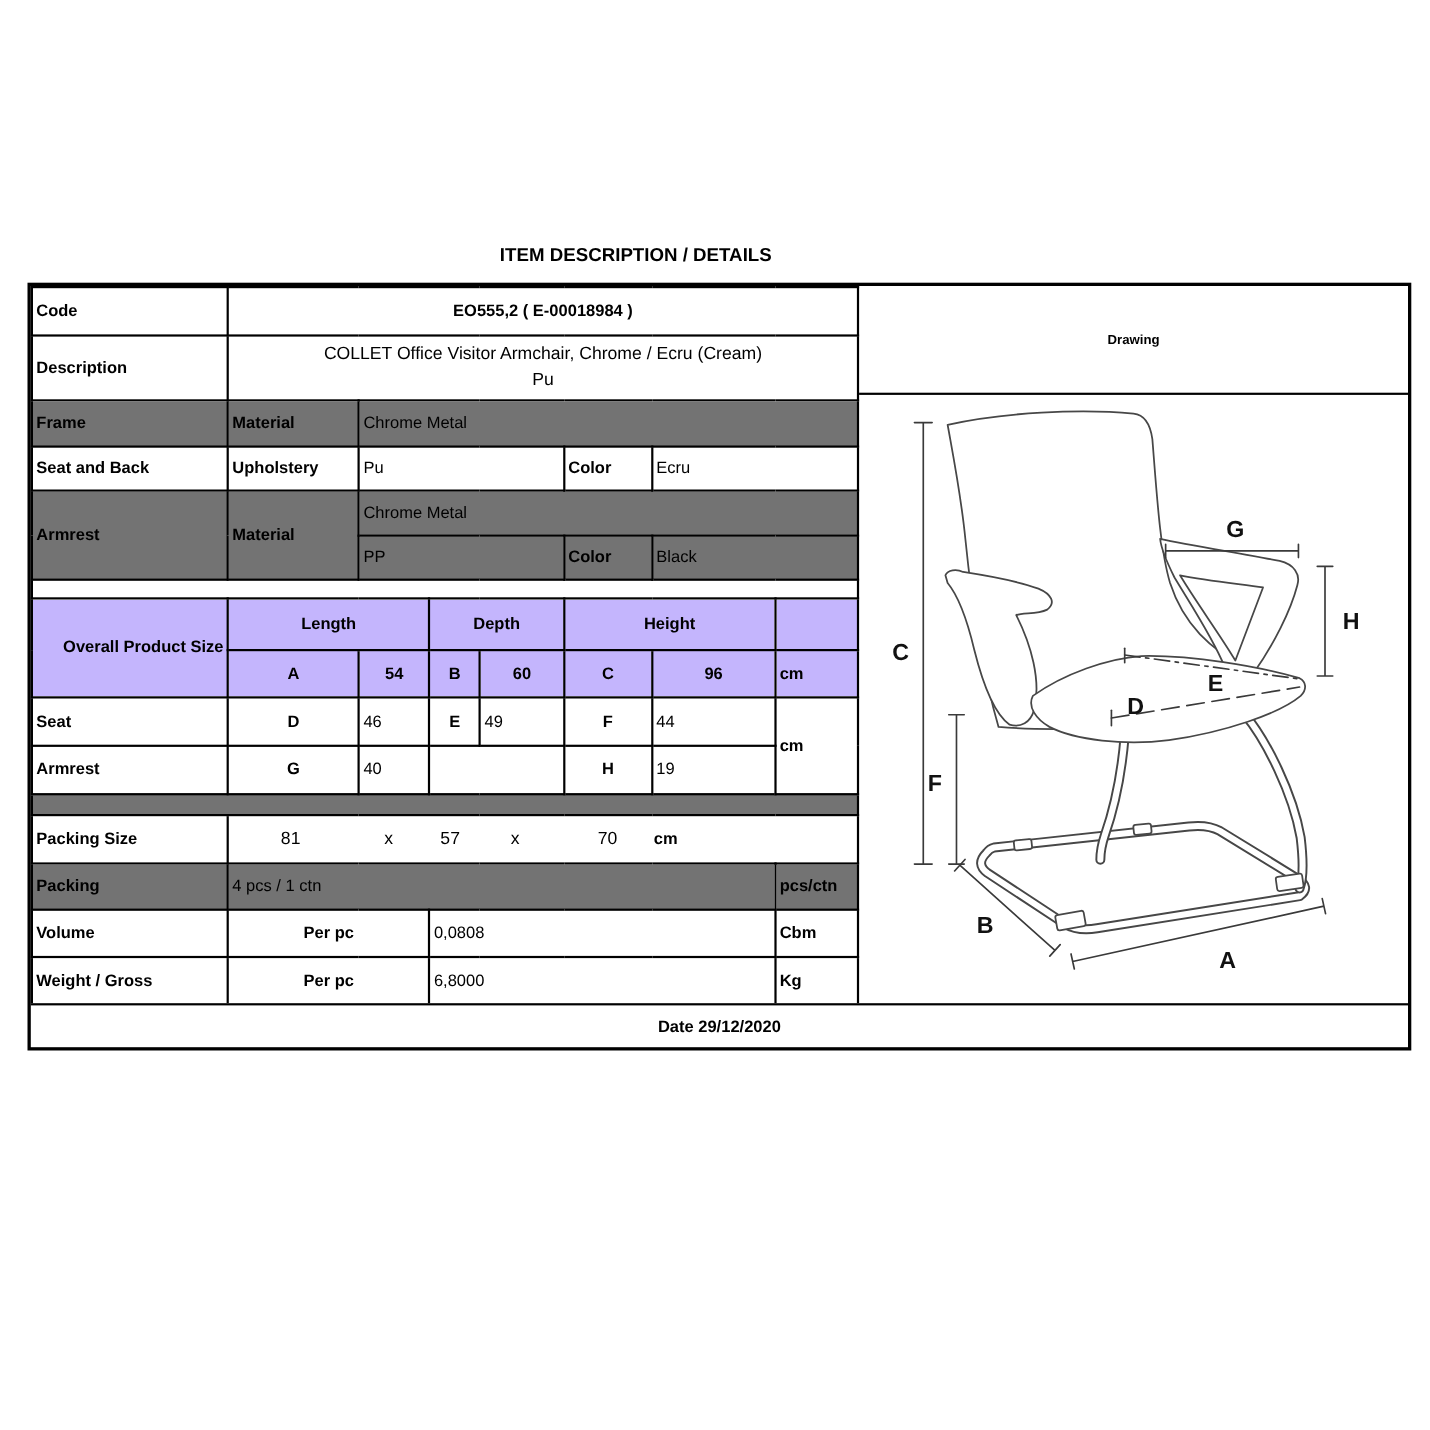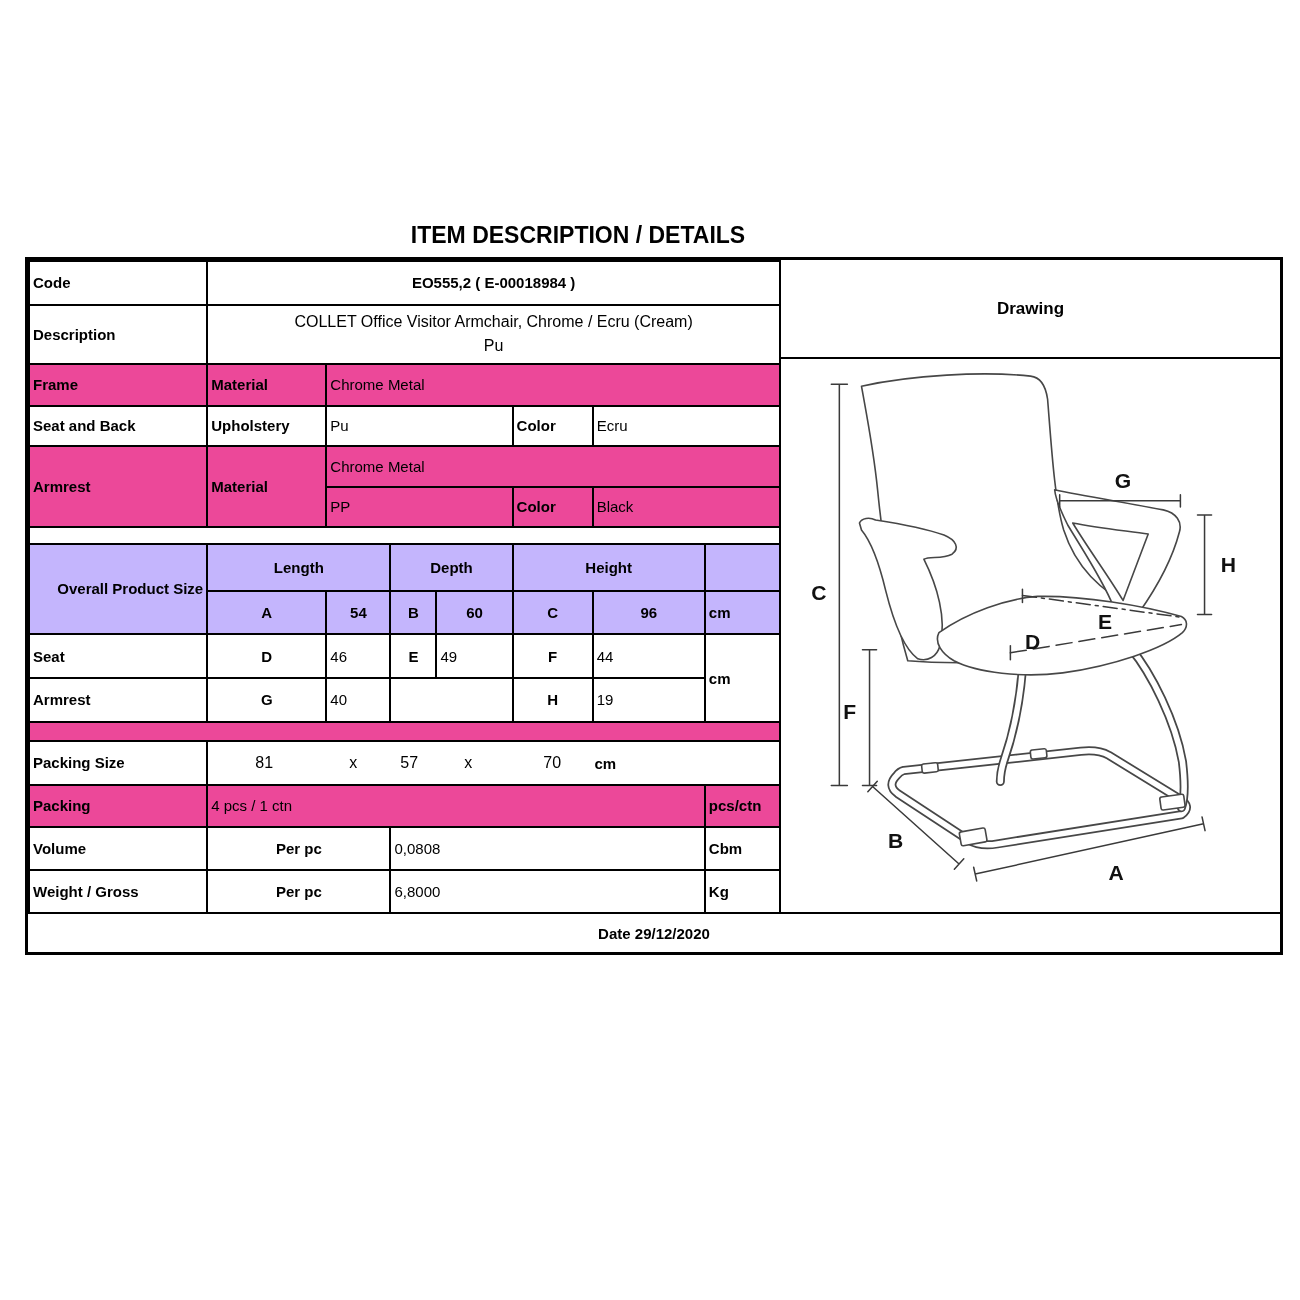--- a/index.html
+++ b/index.html
@@ -1,36 +1,36 @@
 <!DOCTYPE html>
 <html><head>
 <meta charset="utf-8">
 <style>
   html,body{margin:0;padding:0;background:#ffffff;}
   body{width:1300px;height:1300px;position:relative;font-family:"Liberation Sans",sans-serif;color:#000;}
-  .page-title{position:absolute;top:222px;left:0;width:1156px;text-align:center;font-size:23px;font-weight:bold;}
+  .page-title{position:absolute;top:222px;left:0;width:1156px;text-align:center;font-size:17px;font-weight:bold;}
   .spec{position:absolute;left:25px;top:257px;width:1252px;border:3px solid #000;background:#fff;display:flex;flex-direction:column;}
   .main{display:flex;align-items:stretch;}
   table.spec-table{border-collapse:collapse;table-layout:fixed;width:753px;flex:0 0 auto;}
   table.spec-table td{border:2px solid #000;font-size:15px;vertical-align:middle;overflow:hidden;padding:0 3px;}
   td.lbl{font-weight:bold;text-align:left;padding-left:5px;font-size:15px;}
   td.val{text-align:left;font-weight:normal;font-size:16px;}
   td.valb{text-align:center;font-weight:bold;font-size:16px;}
   td.unit{font-weight:bold;text-align:left;padding-left:4px;font-size:15px;}
-  .gray{background:#ec4899;}
+  .gray{background:#737373;}
   .yellow{background:#c4b5fd;}
   td.spacer{border-top:3px solid #000;border-bottom:3px solid #000;}
   td.sizehdr{font-weight:bold;text-align:right;font-size:15px;line-height:1.5;}
   tr.lastrow td{border-bottom:none;}
   .desc-line{text-align:center;font-size:16px;line-height:1.55;}
   .pack-wrap{position:relative;height:100%;width:100%;}
   .pack-wrap span{position:absolute;top:50%;transform:translate(-50%,-50%);font-size:16px;}
   .pack-wrap .pu{font-weight:bold;font-size:15px;}
   .drawing-pane{flex:1 1 auto;display:flex;flex-direction:column;min-width:0;}
-  .drawing-header{height:97px;border-bottom:2px solid #000;display:flex;align-items:center;justify-content:center;font-size:17px;font-weight:bold;}
+  .drawing-header{height:97px;border-bottom:2px solid #000;display:flex;align-items:center;justify-content:center;font-size:12px;font-weight:bold;}
   .drawing-body{flex:1;position:relative;}
   .drawing-body svg{display:block;width:100%;height:100%;}
   .date-row{border-top:2px solid #000;height:38px;display:flex;align-items:center;justify-content:center;font-weight:bold;font-size:15px;}
   .dim-label{font-weight:bold;font-size:21px;fill:#111;}
 </style>
 </head>
 <body>
 
 <div class="page-title">ITEM DESCRIPTION / DETAILS</div>
 

